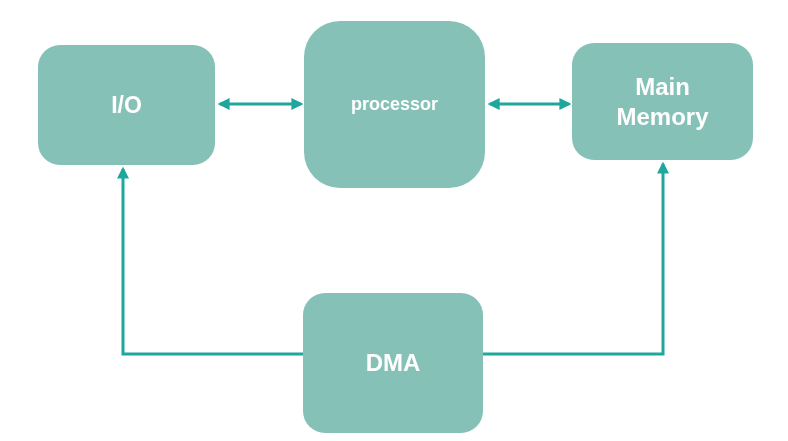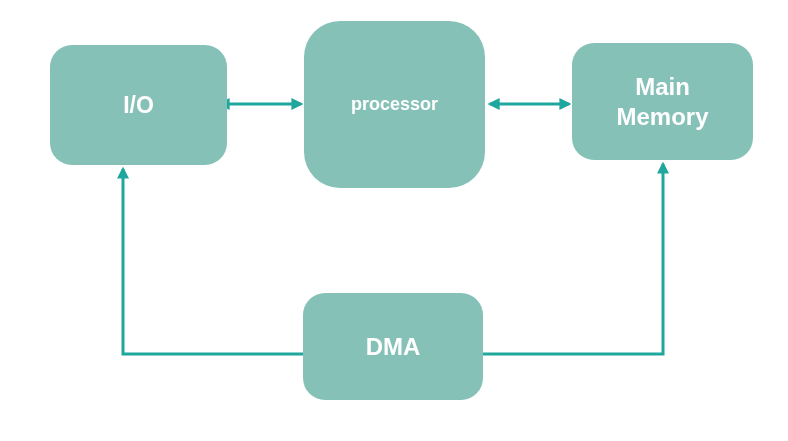--- a/index.html
+++ b/index.html
@@ -33,36 +33,35 @@
     font-weight: 700;
     font-size: 24px;
     line-height: 1.25;
     white-space: pre-line;
   }
   .node-io {
     left: 38px;  top: 45px;
     width: 177px; height: 120px;
     border-radius: 22px;
     font-size: 23px;
-    margin-left: 12px;
   }
   .node-processor {
     left: 304px; top: 21px;
     width: 181px; height: 167px;
     border-radius: 36px;
     font-size: 18px;
   }
   .node-main-memory {
     left: 572px; top: 43px;
     width: 181px; height: 117px;
     border-radius: 22px;
   }
   .node-dma {
     left: 303px; top: 293px;
-    width: 180px; height: 107px;
+    width: 180px; height: 140px;
     border-radius: 22px;
   }
 </style>
 </head>
 <body>
 
 <div class="canvas">
 
   <svg class="connector-layer" width="788" height="441" viewBox="0 0 788 441" xmlns="http://www.w3.org/2000/svg">
     <defs>

